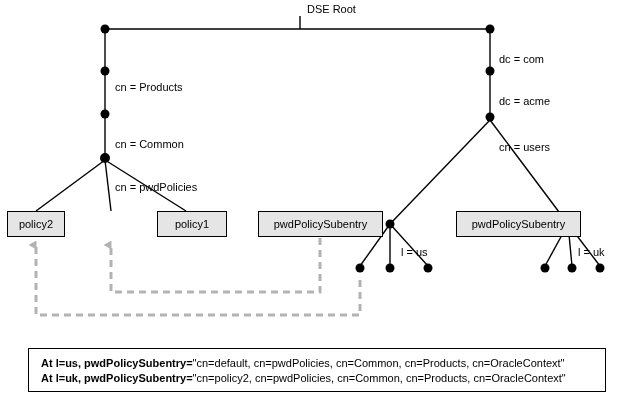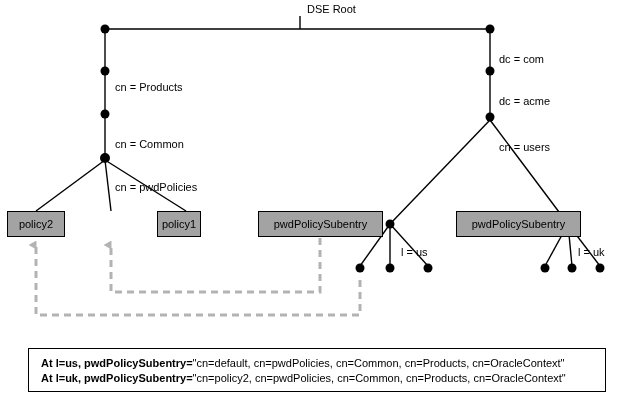--- a/index.html
+++ b/index.html
@@ -29,21 +29,21 @@
   .lbl {
     position: absolute;
     font-size: 11px;
     line-height: 12px;
     white-space: nowrap;
     margin-top: 28px;
   }
   .node-box {
     position: absolute;
     border: 1.5px solid #000000;
-    background: #a3a3a3;
+    background: #e5e5e5;
     font-size: 11px;
     line-height: 12px;
     text-align: center;
     display: flex;
     align-items: center;
     justify-content: center;
     box-sizing: border-box;
   }
   .caption-box {
     position: absolute;
@@ -132,21 +132,21 @@
   <div class="lbl" style="left:115px; top:153px;">cn = pwdPolicies</div>
 
   <div class="lbl" style="left:499px; top:25px;">dc = com</div>
   <div class="lbl" style="left:499px; top:67px;">dc = acme</div>
   <div class="lbl" style="left:499px; top:113px;">cn = users</div>
 
   <div class="lbl" style="left:401px; top:218px;text-align:right;">l = us</div>
   <div class="lbl" style="left:578px; top:218px;">l = uk</div>
 
   <div class="node-box" style="left:7px; top:211px; width:58px; height:26px;">policy2</div>
-  <div class="node-box" style="left:157px; top:211px; width:44px; height:26px;">policy1</div>
+  <div class="node-box" style="left:157px; top:211px; width:70px; height:26px;">policy1</div>
   <div class="node-box" style="left:258px; top:211px; width:125px; height:26px;">pwdPolicySubentry</div>
   <div class="node-box" style="left:456px; top:211px; width:125px; height:26px;">pwdPolicySubentry</div>
 
   <div class="caption-box" style="left:28px; top:348px; width:578px; height:44px;">
     <div class="caption-line">
       <b>At l=us, pwdPolicySubentry=</b><span>"cn=default, cn=pwdPolicies, cn=Common, cn=Products, cn=OracleContext"</span>
     </div>
     <div class="caption-line">
       <b>At l=uk, pwdPolicySubentry=</b><span>"cn=policy2, cn=pwdPolicies, cn=Common, cn=Products, cn=OracleContext"</span>
     </div>

